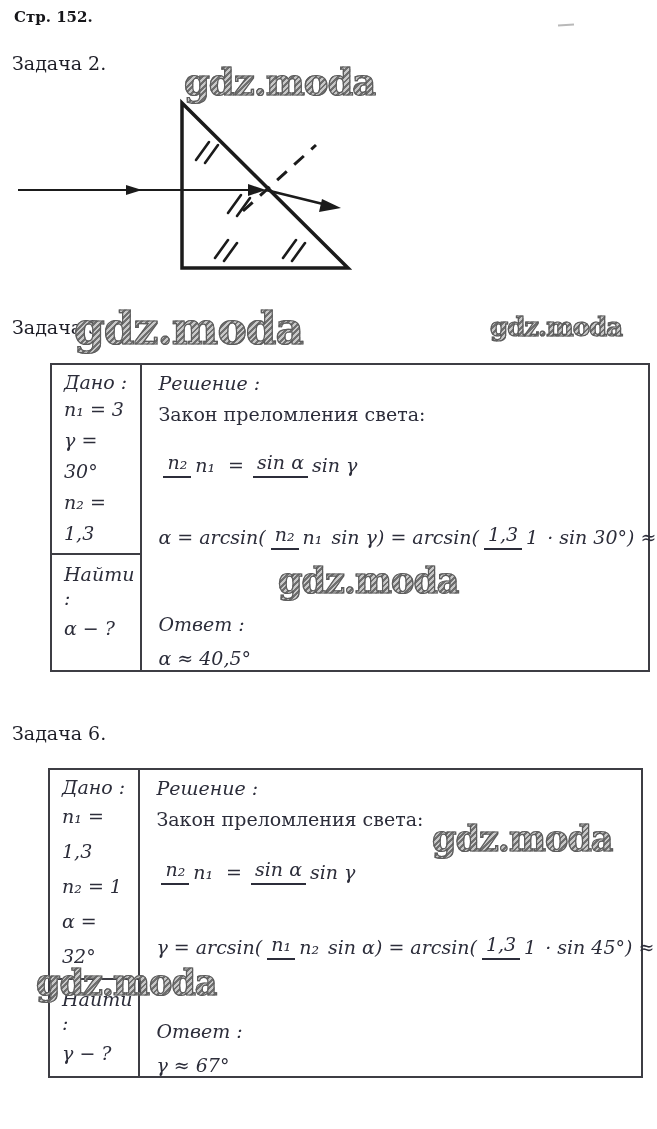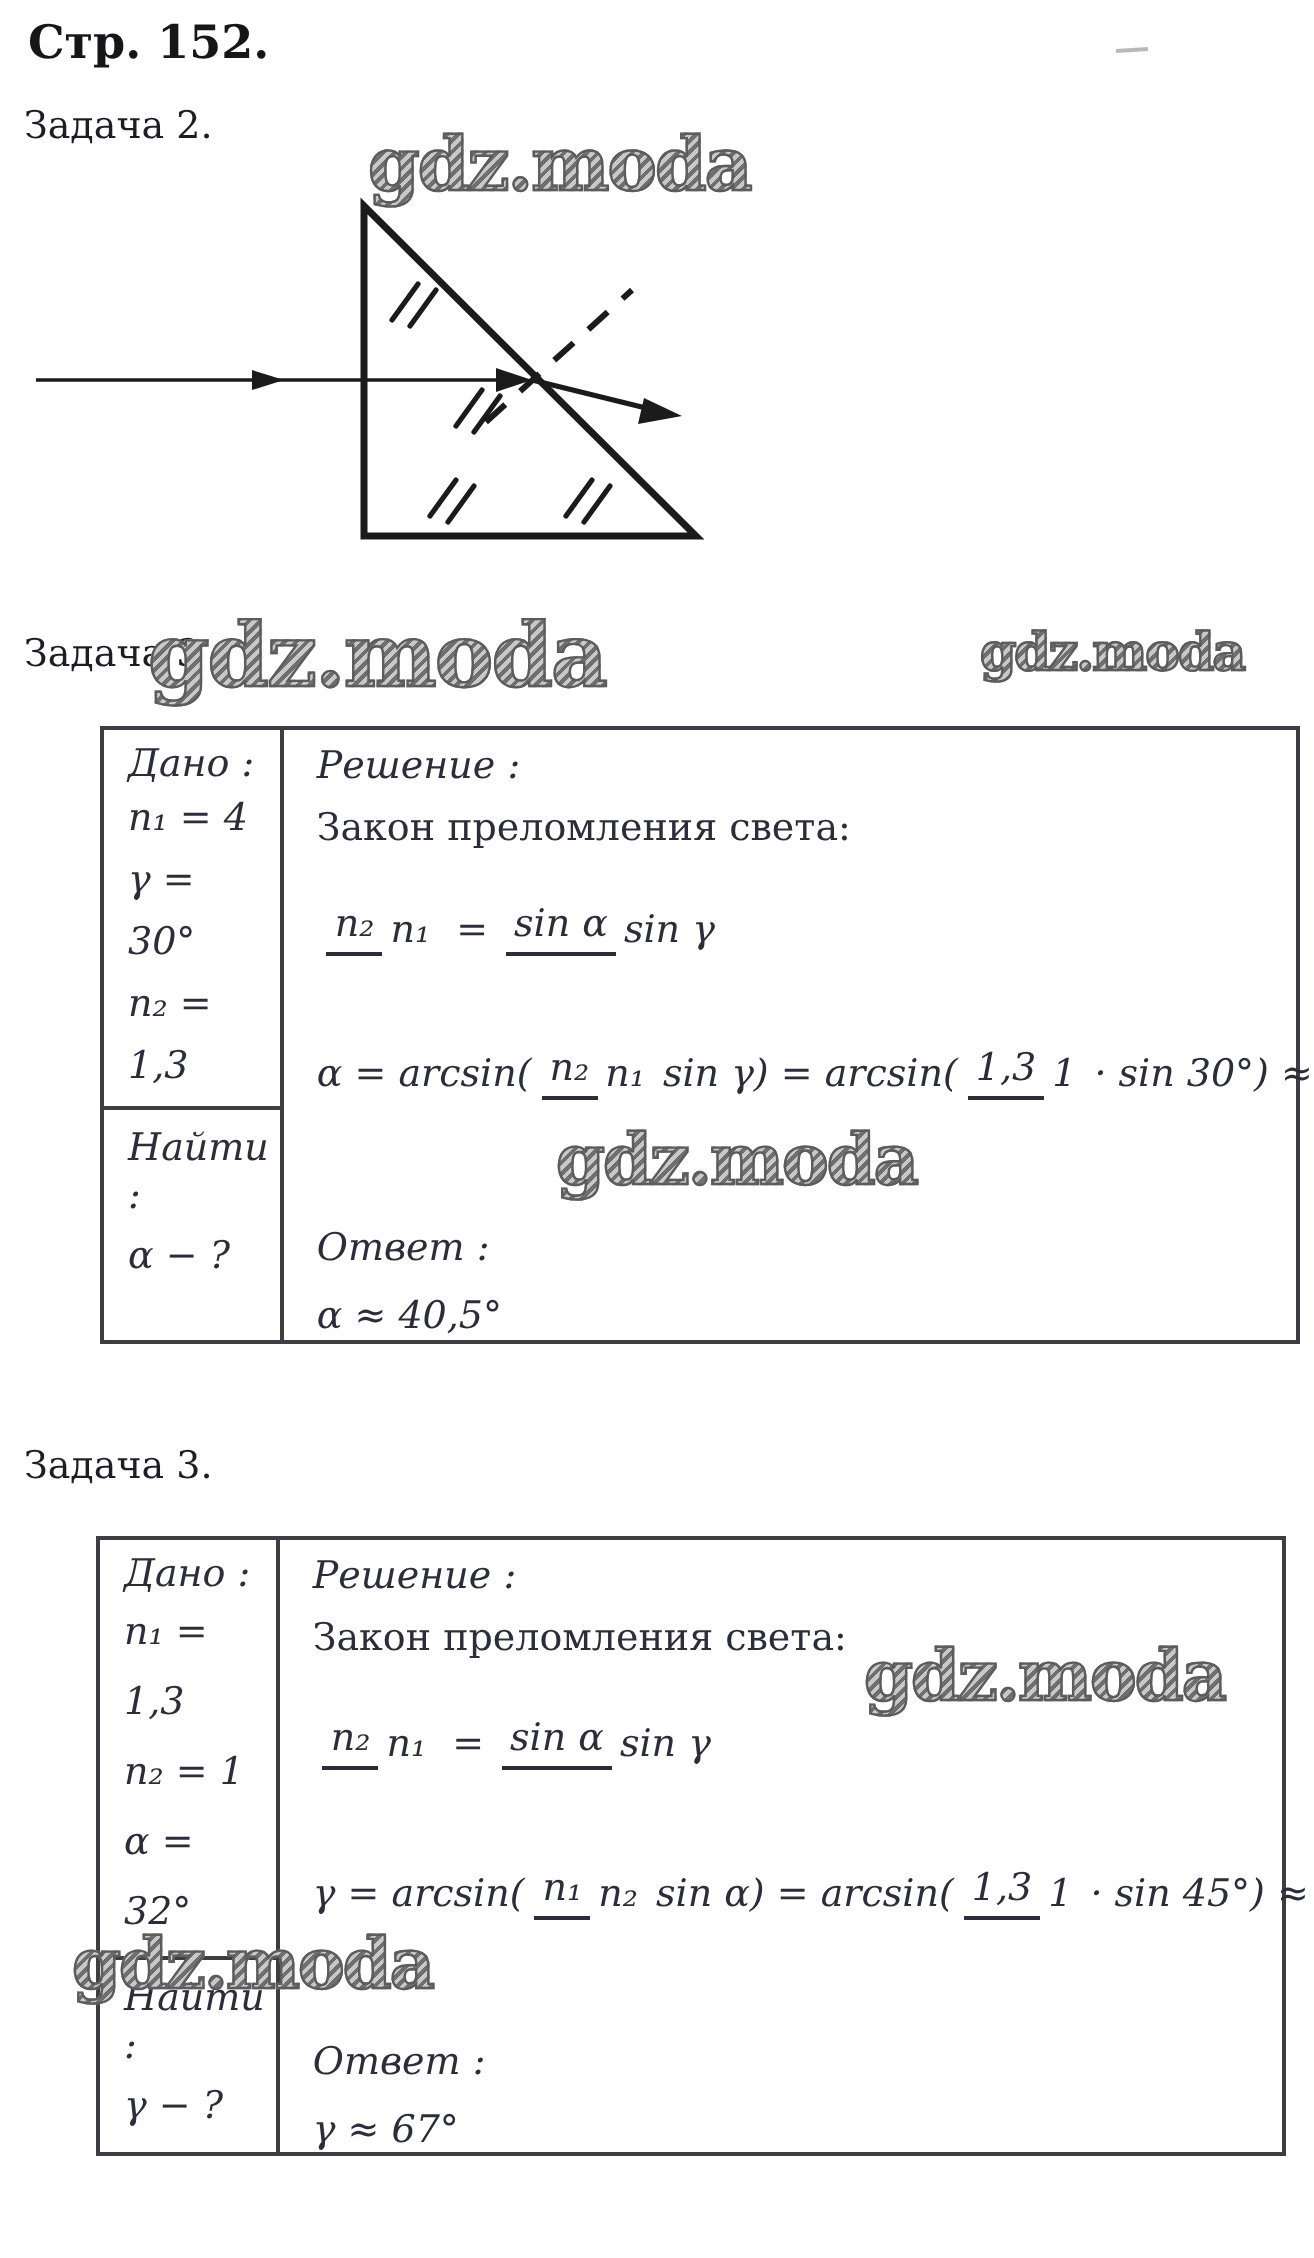--- a/index.html
+++ b/index.html
@@ -2,21 +2,21 @@
 <html><head>
 <meta charset="utf-8">
 <style>
   html,body{margin:0;padding:0;}
   body{
     width:657px;height:1129px;background:#ffffff;position:relative;
     font-family:"DejaVu Serif","Liberation Serif",serif;
     color:#2c2d3a;overflow:hidden;
   }
   .abs{position:absolute;}
-  .page-header{left:14px;top:8px;font-size:23px;font-weight:700;color:#16161a;}
+  .page-header{left:14px;top:8px;font-size:15px;font-weight:700;color:#16161a;}
   .task-label{font-size:19px;color:#1d1d26;}
   #task2-label{left:12px;top:52px;}
   #task3-label{left:12px;top:316px;}
   #task4-label{left:12px;top:722px;}
 
   
   .wm{
     position:absolute;font-family:"DejaVu Serif",serif;font-weight:700;
     letter-spacing:-1px;white-space:nowrap;color:#9a9a9a;
     -webkit-text-stroke:1.2px #5c5c5c;
@@ -112,21 +112,21 @@
     </g>
   </g>
 </svg>
 
 <div class="abs task-label" id="task3-label">Задача 3</div>
 
 <div class="data-table" id="table1">
   <div class="tleft">
     <div class="given-block">
       <div class="ititle">Дано :</div>
-      <div class="mline">n₁ = 4</div>
+      <div class="mline">n₁ = 3</div>
       <div class="mline">γ = 30°</div>
       <div class="mline">n₂ = 1,3</div>
     </div>
     <div class="find-block">
       <div class="ititle">Найти :</div>
       <div class="mline">α − ?</div>
     </div>
   </div>
   <div class="tright">
     <div class="ititle">Решение :</div>
@@ -153,21 +153,21 @@
         <span class="num">1,3</span>
         <span class="den">1</span>
       </span>
       <span>· sin 30°) ≈ 40,5°</span>
     </div>
     <div class="ititle answer-title">Ответ :</div>
     <div class="answer-line">α ≈ 40,5°</div>
   </div>
 </div>
 
-<div class="abs task-label" id="task4-label">Задача 3.</div>
+<div class="abs task-label" id="task4-label">Задача 6.</div>
 
 <div class="data-table" id="table2">
   <div class="tleft">
     <div class="given-block">
       <div class="ititle">Дано :</div>
       <div class="mline">n₁ = 1,3</div>
       <div class="mline">n₂ = 1</div>
       <div class="mline">α = 32°</div>
     </div>
     <div class="find-block">

